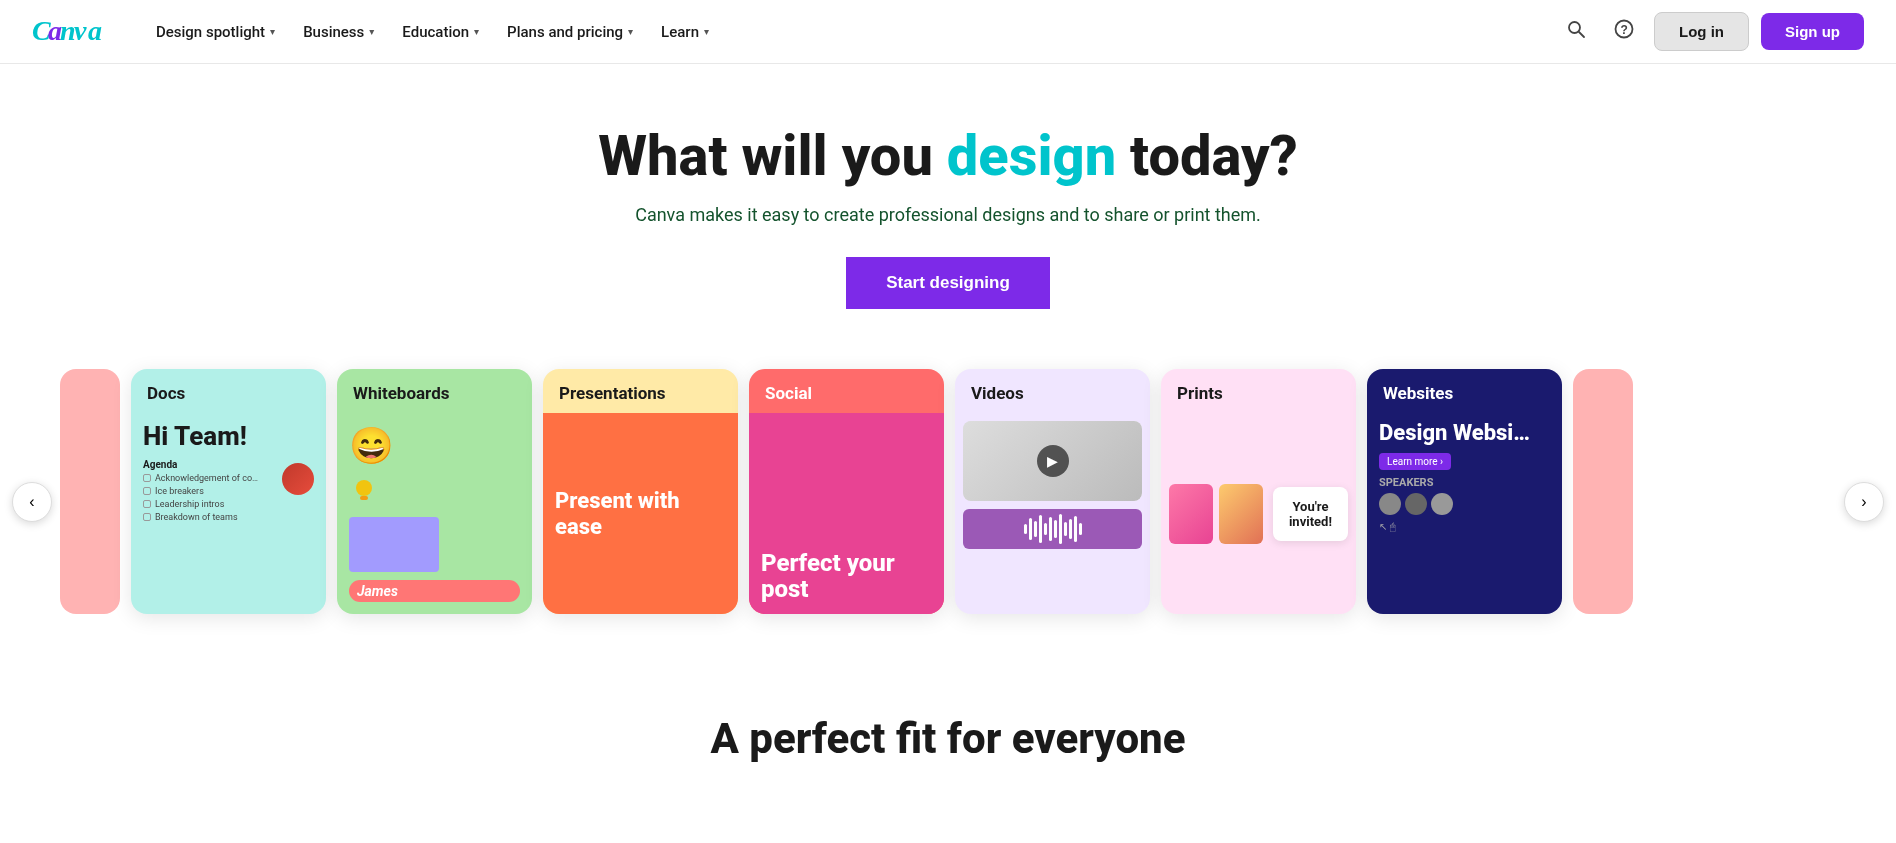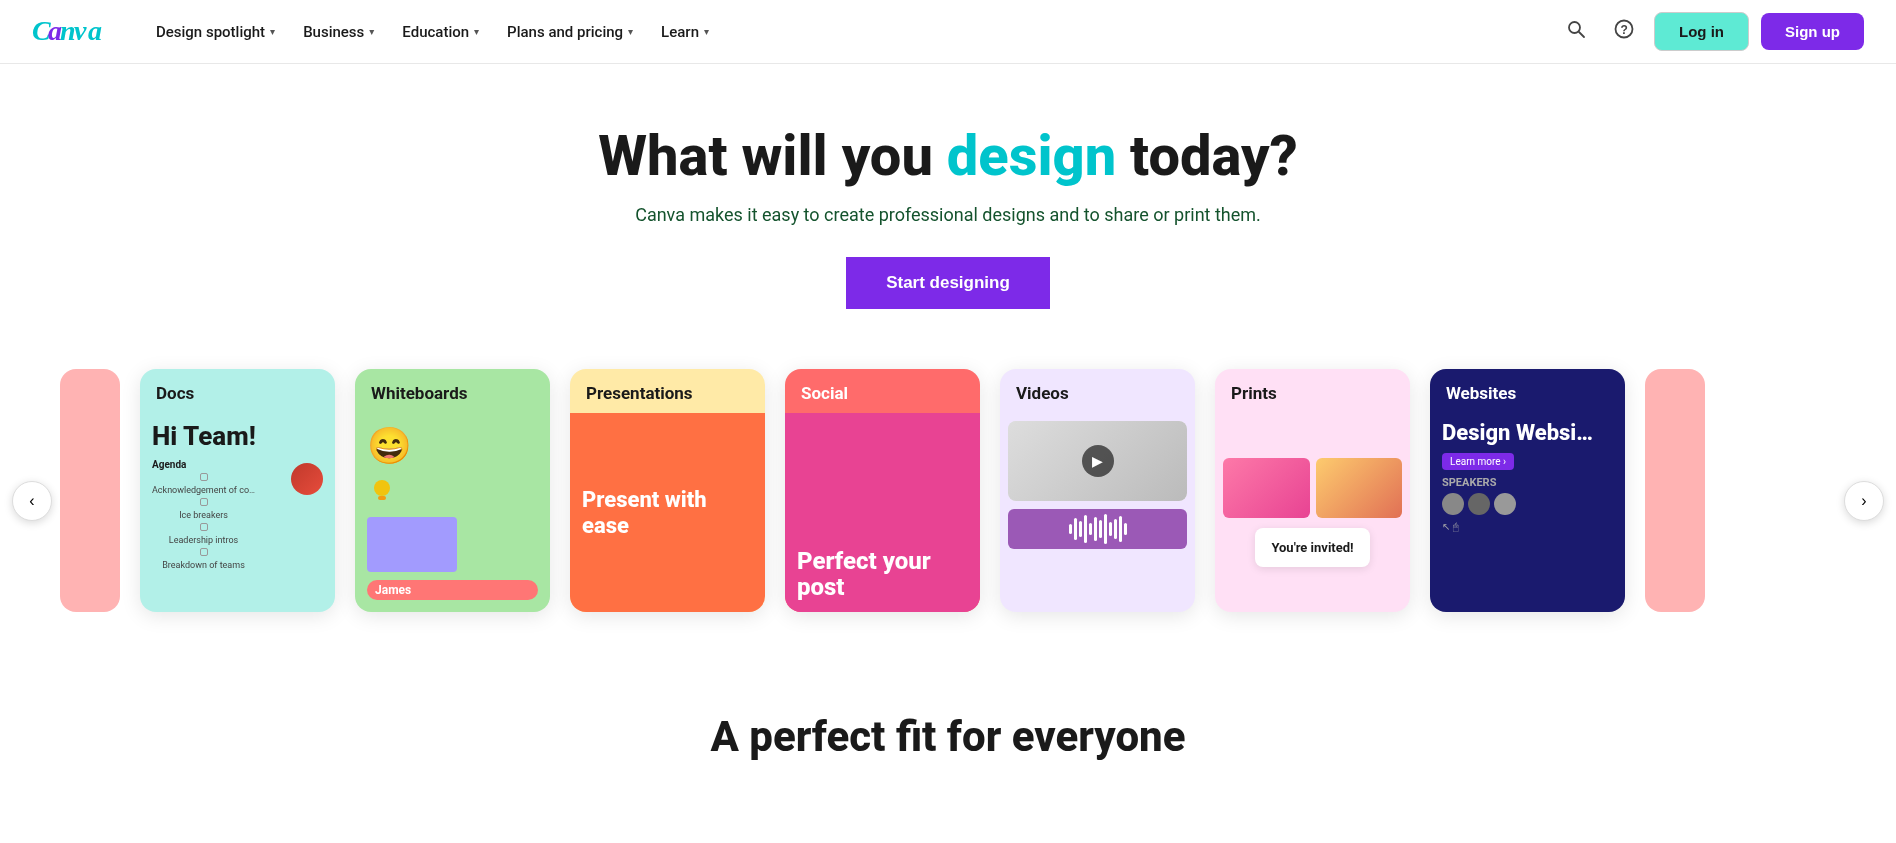--- a/index.html
+++ b/index.html
@@ -14,41 +14,41 @@
     .nav-link {
       display: flex; align-items: center; gap: 5px; padding: 8px 12px;
       font-size: 15px; color: #1a1a1a; cursor: pointer; border-radius: 6px;
       white-space: nowrap; font-weight: 500;
     }
     .nav-link .chevron { font-size: 10px; color: #555; }
     .nav-actions { display: flex; align-items: center; gap: 12px; }
     .nav-icon-btn { background: none; border: none; cursor: pointer; font-size: 20px; color: #444; padding: 8px; border-radius: 50%; }
     .btn-login {
       padding: 10px 24px; border: 1.5px solid #ccc; border-radius: 8px;
-      background: #5eead4; color: #1a1a1a; font-size: 15px; font-weight: 600; cursor: pointer; text-align: center;
+      background: #e5e5e5; color: #1a1a1a; font-size: 15px; font-weight: 600; cursor: pointer; text-align: center;
     }
     .btn-signup {
       padding: 10px 24px; border: none; border-radius: 8px;
       background: #7d2ae8; color: #fff; font-size: 15px; font-weight: 600; cursor: pointer;
     }
 
     
     .hero { text-align: center; padding: 60px 20px 40px; }
     .hero-title { font-size: 56px; font-weight: 800; color: #1a1a1a; line-height: 1.15; margin-bottom: 16px; }
     .hero-title .accent { color: #00c4cc; }
     .hero-subtitle { font-size: 18px; color: #14532d; margin-bottom: 32px; }
     .btn-start {
       padding: 16px 40px; background: #7d2ae8; color: #fff; border: none;
       border-radius: 0; font-size: 17px; font-weight: 700; cursor: pointer;
     }
 
     
     .carousel-wrapper { position: relative; padding: 20px 0 40px; overflow: hidden; }
     .carousel-track {
-      display: flex; gap: 20px; padding: 0 60px;
+      display: flex; gap: 11px; padding: 0 60px;
       align-items: stretch;
     }
     .card {
       flex: 0 0 180px; border-radius: 16px; overflow: hidden;
       display: flex; flex-direction: column; min-height: 220px;
       box-shadow: 0 4px 20px rgba(0,0,0,0.1);
     }
     .card-header {
       padding: 14px 16px 10px; font-size: 17px; font-weight: 700; color: #1a1a1a;
     }
@@ -75,29 +75,29 @@
       border: 1px solid #ddd; cursor: pointer; display: flex; align-items: center; justify-content: center;
       font-size: 16px; box-shadow: 0 2px 8px rgba(0,0,0,0.15); z-index: 10;
     }
     .carousel-btn-prev { left: 12px; }
     .carousel-btn-next { right: 12px; }
 
     
     .docs-content { padding: 8px 12px; }
     .docs-hi { font-size: 26px; font-weight: 800; color: #1a1a1a; margin-bottom: 8px; }
     .docs-agenda { font-size: 10px; font-weight: 700; color: #1a1a1a; }
-    .docs-item { display: flex; align-items: center; gap: 4px; margin: 3px 0; font-size: 9px; color: #444; flex-direction: column; }
+    .docs-item { display: flex; align-items: center; gap: 4px; margin: 3px 0; font-size: 9px; color: #444; }
     .docs-checkbox { width: 8px; height: 8px; border: 1px solid #999; border-radius: 2px; display: inline-block; }
     .docs-avatar { width: 28px; height: 28px; border-radius: 50%; background: #c0392b; float: right; margin-top: -20px; }
 
     
     .wb-content { padding: 12px; display: flex; flex-direction: column; gap: 8px; }
     .wb-emoji { font-size: 36px; }
     .wb-rect { width: 80px; height: 50px; background: #a29bfe; border-radius: 4px; }
-    .wb-badge { display: inline-block; padding: 3px 8px; background: #ff7675; color: #fff; border-radius: 12px; font-size: 12px; font-weight: 700; }
+    .wb-badge { display: inline-block; padding: 3px 8px; background: #ff7675; color: #fff; border-radius: 12px; font-size: 14px; font-weight: 700; font-style: italic; }
 
     
     .pres-content { background: #ff7043; padding: 16px 12px; height: 100%; display: flex; align-items: center; justify-content: center; }
     .pres-text { font-size: 22px; font-weight: 800; color: #fff; line-height: 1.2; }
 
     
     .social-content { background: #e84393; padding: 12px; height: 100%; display: flex; align-items: flex-end; }
     .social-text { font-size: 24px; font-weight: 800; color: #fff; line-height: 1.1; }
 
     
@@ -280,21 +280,21 @@
             <div class="wave-bar" style="height:26px;"></div>
             <div class="wave-bar" style="height:12px;"></div>
           </div>
         </div>
       </div>
     </div>
 
     <div class="card card-prints" style="flex:0 0 195px;">
       <div class="card-header" style="color:#1a1a1a;">Prints</div>
       <div class="card-body">
-        <div style="padding:8px; display:flex; flex-direction:column; align-items:center; justify-content:center; height:100%; gap:10px;">
+        <div style="padding:8px; display:flex; flex-direction:row; align-items:center; justify-content:center; height:100%; gap:10px;">
           <div style="display:flex; gap:6px; width:100%;">
             <div style="flex:1; height:60px; background:linear-gradient(135deg,#fd79a8,#e84393); border-radius:6px;"></div>
             <div style="flex:1; height:60px; background:linear-gradient(135deg,#fdcb6e,#e17055); border-radius:6px;"></div>
           </div>
           <div class="prints-invite">
             <div class="prints-invite-text">You're invited!</div>
           </div>
         </div>
       </div>
     </div>

